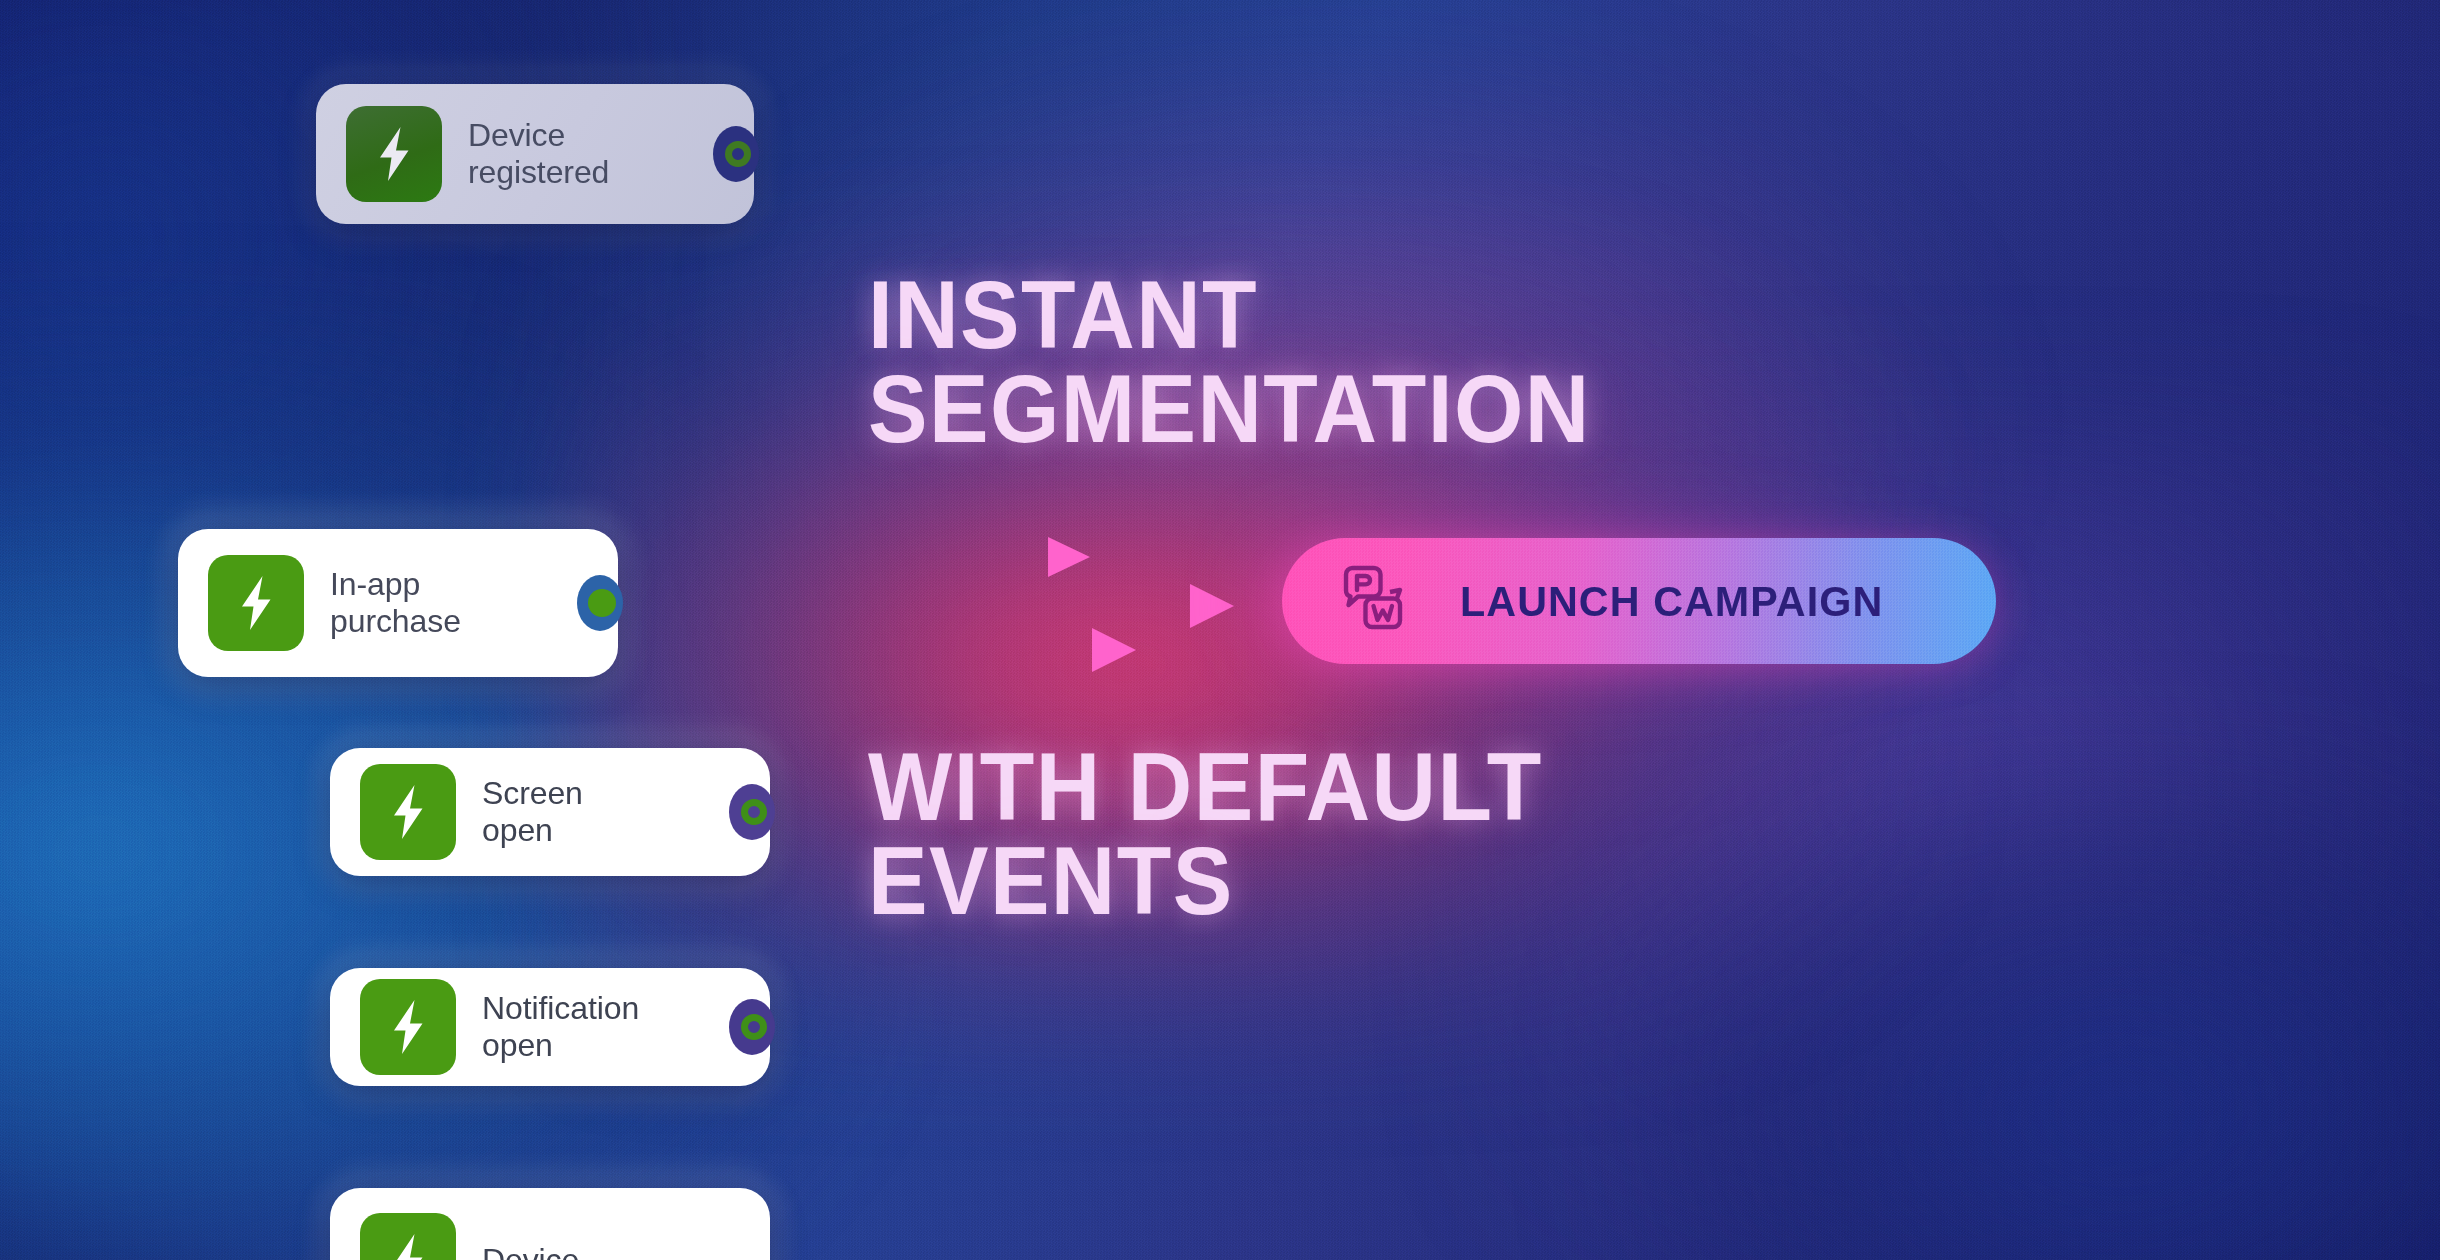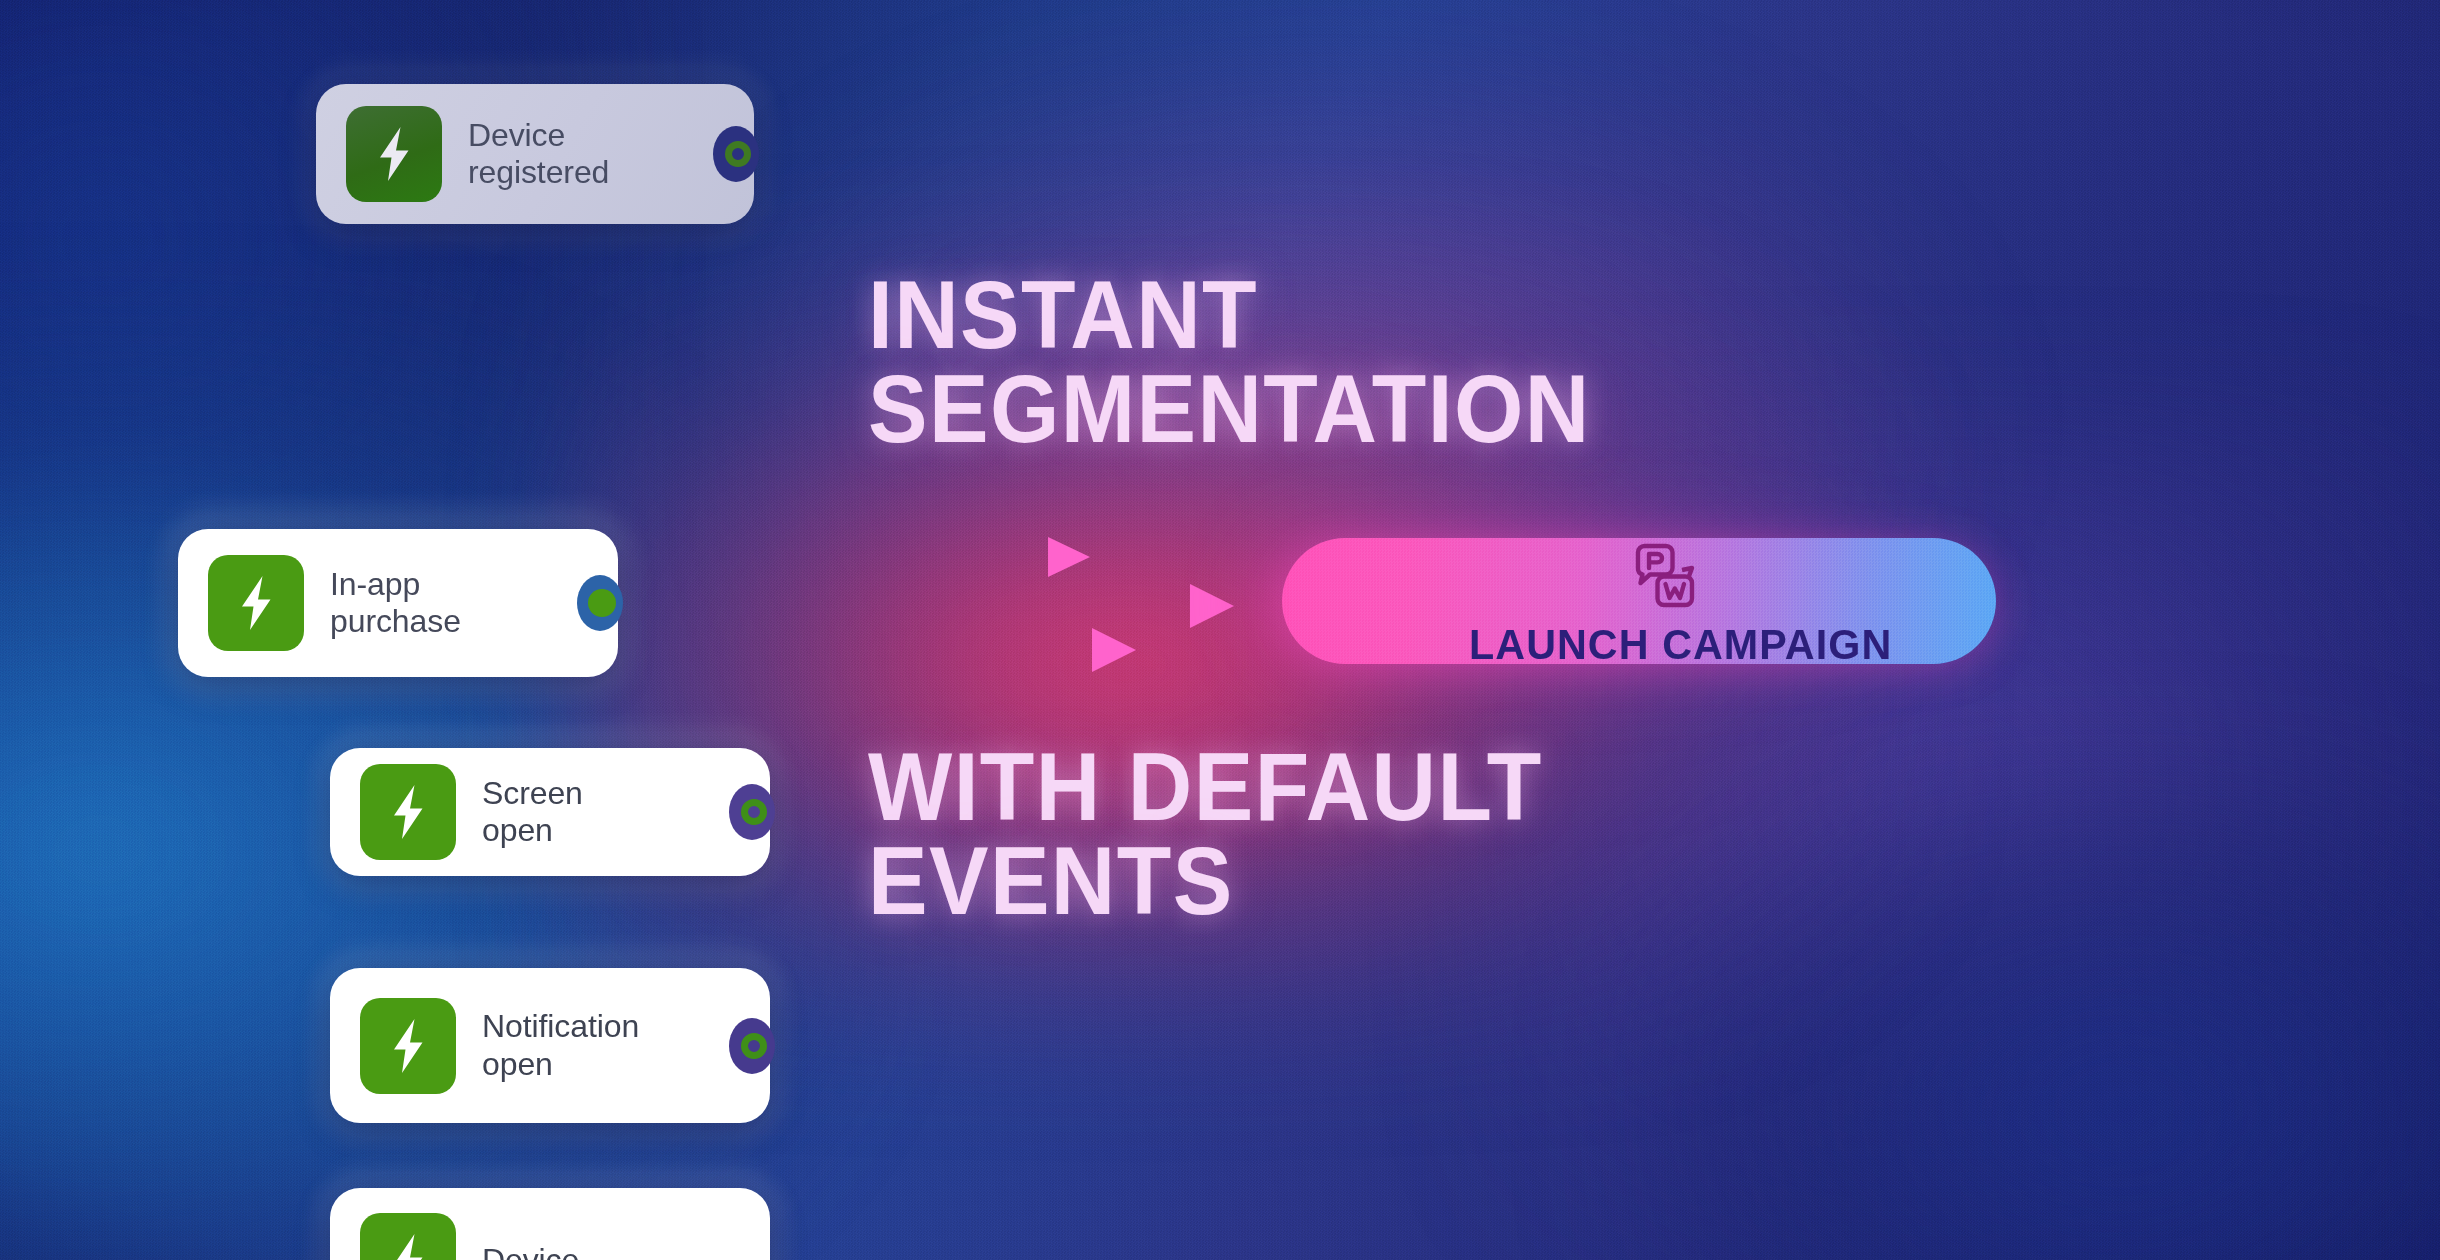--- a/index.html
+++ b/index.html
@@ -279,21 +279,20 @@
     padding-left: 52px;
     background: linear-gradient(93deg,
       #ff52b9 0%,
       #fb58bd 18%,
       #e563cd 42%,
       #b777e0 62%,
       #7f93ee 82%,
       #5ba8f5 100%);
     box-shadow: 0 6px 40px rgba(255,80,190,0.30);
     overflow: hidden;
-    flex-direction: column;
   }
   #cta-button .noise-ov {
     position:absolute; inset:0;
     opacity:0.22; mix-blend-mode: overlay;
     background-image: repeating-conic-gradient(rgba(255,255,255,0.22) 0% 25%, rgba(0,0,0,0.18) 0% 50%);
     background-size: 3px 3px;
   }
   #cta-logo { position:relative; z-index:2; flex:0 0 auto; }
   #cta-label {
     position:relative; z-index:2;
@@ -438,21 +437,21 @@
         </div>
         <div class="card-label">Screen
 open</div>
         <div class="notch">
           <div class="notch-cut" style="background:#4e3f93;"></div>
           <div class="dot-ring"></div>
         </div>
       </div>
     </div>
 
-    <div class="card-wrap" style="left:330px; top:968px; width:440px; height:155px;">
+    <div class="card-wrap" style="left:330px; top:968px; width:440px; height:118px;">
       <div class="card-halo"></div>
       <div class="card plain">
         <div class="card-bg-grad"></div>
         <div class="bolt-tile">
           <svg width="46" height="58" viewBox="0 0 46 58">
               <path d="M29.5 2 L9 32.5 L20.5 32.5 L17 56 L37.5 25.5 L25 25.5 Z" fill="#ffffff"></path>
             </svg>
         </div>
         <div class="card-label">Notification
 open</div>

